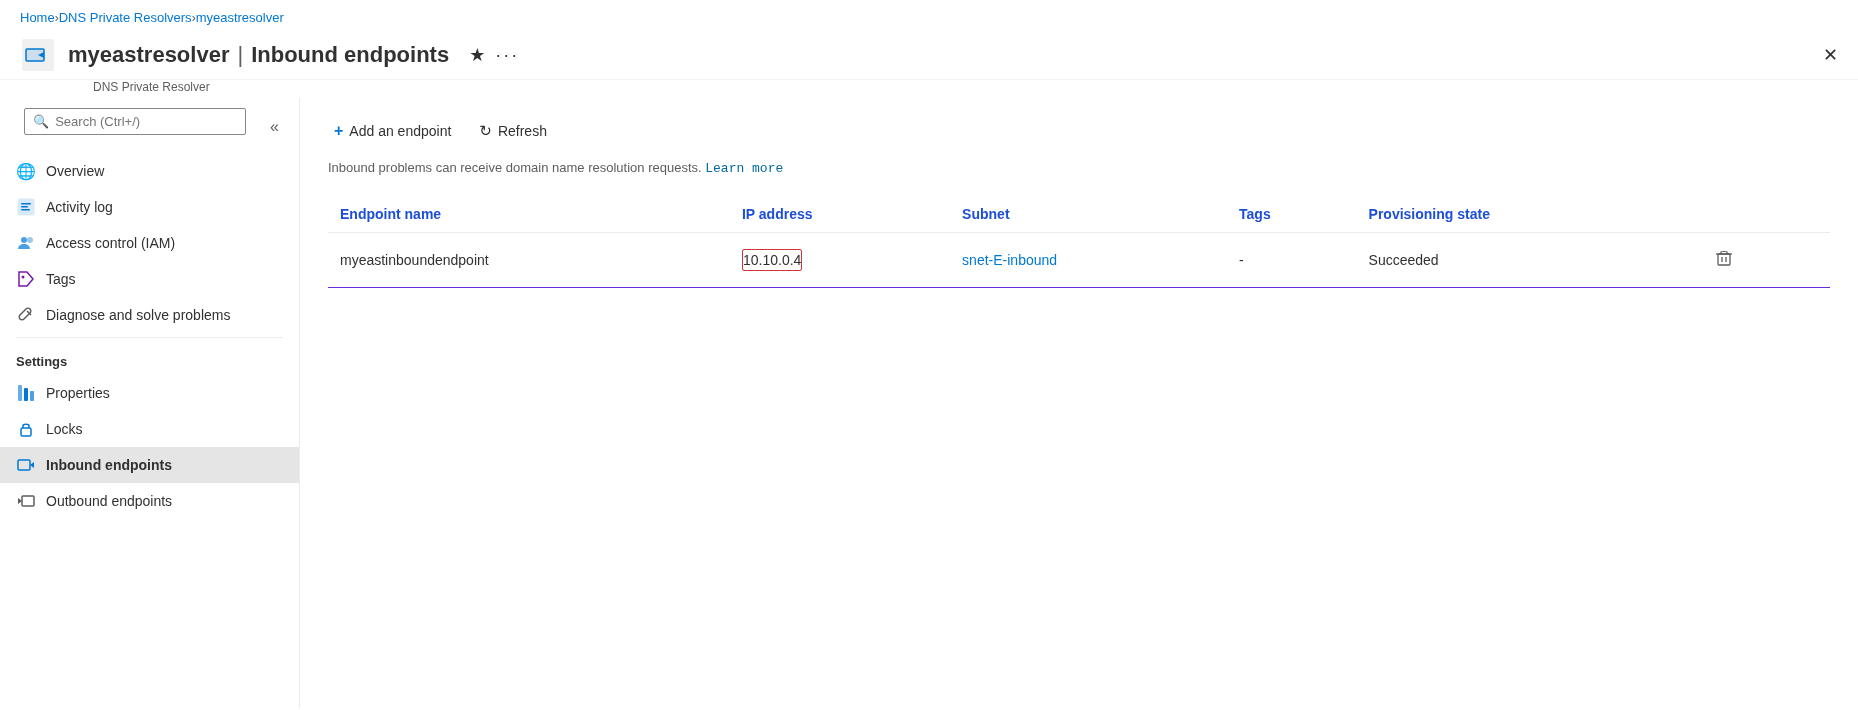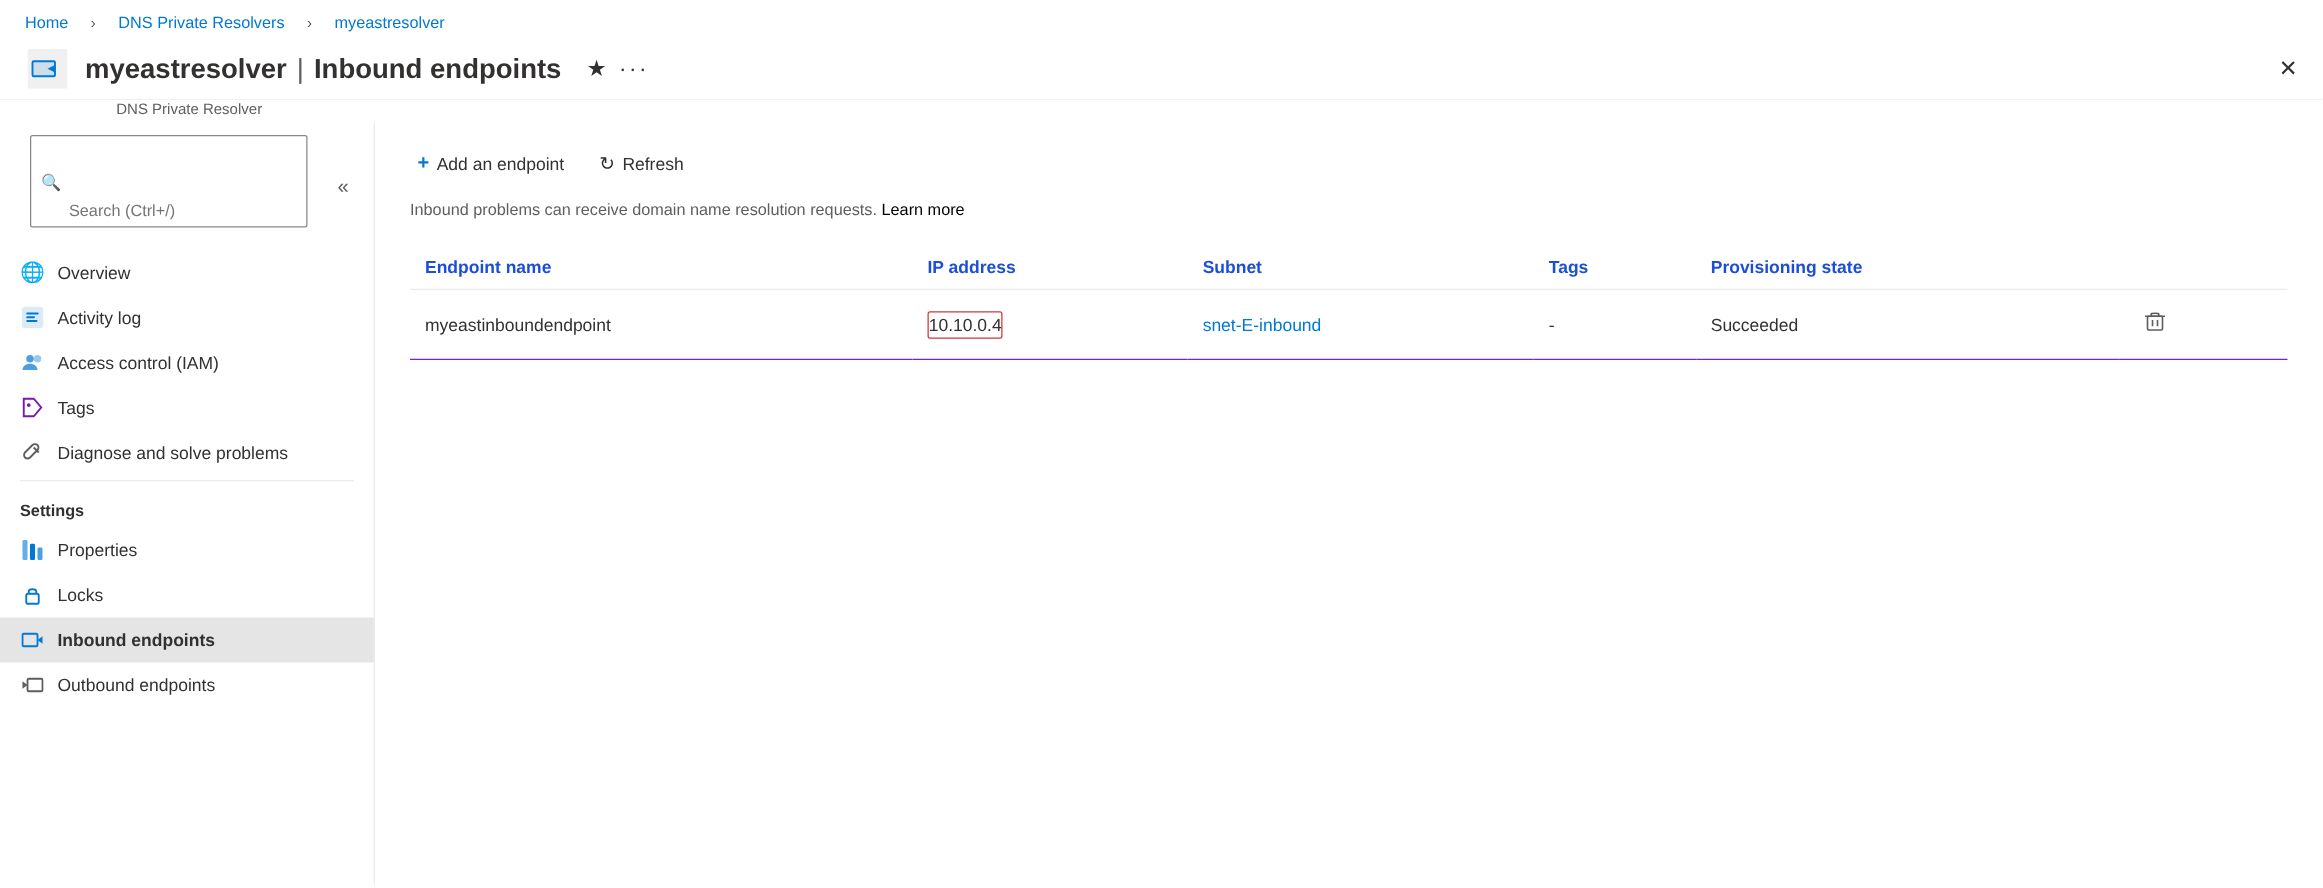--- a/index.html
+++ b/index.html
@@ -1,49 +1,49 @@
 <!DOCTYPE html>
 <html><head>
   <meta charset="utf-8">
   <style>
     * { box-sizing: border-box; margin: 0; padding: 0; }
     body { font-family: 'Segoe UI', Arial, sans-serif; font-size: 14px; color: #323130; background: #fff; height: 710px; overflow: hidden; }
 
-    .breadcrumb { display: flex; align-items: center; padding: 10px 20px 6px 20px; font-size: 13px; gap: 18px; }
+    .breadcrumb { display: flex; align-items: center; padding: 10px 20px 6px 20px; font-size: 13px; gap: 0; }
     .breadcrumb a { color: #0078d4; text-decoration: none; }
     .breadcrumb-sep { color: #605e5c; font-size: 12px; }
 
     .header { display: flex; align-items: center; padding: 6px 20px 6px 20px; gap: 12px; border-bottom: 1px solid #f3f2f1; }
     .header-icon { width: 36px; height: 36px; display: flex; align-items: center; justify-content: center; }
     .header-title { font-size: 22px; font-weight: 600; color: #323130; }
     .header-actions { display: flex; align-items: center; gap: 10px; margin-left: 8px; }
     .star-btn { background: none; border: none; cursor: pointer; font-size: 18px; color: #323130; }
     .ellipsis-btn { background: none; border: none; cursor: pointer; font-size: 18px; color: #323130; letter-spacing: 2px; }
     .close-btn { background: none; border: none; cursor: pointer; font-size: 18px; color: #323130; margin-left: auto; }
 
     .main-layout { display: flex; height: calc(710px - 100px); }
 
     .sidebar { width: 300px; min-width: 300px; border-right: 1px solid #edebe9; padding-top: 10px; background: #fff; display: flex; flex-direction: column; }
     .search-box { display: flex; align-items: center; margin: 0 12px 10px 12px; border: 1px solid #8a8886; border-radius: 2px; padding: 5px 8px; gap: 6px; background: #fff; }
-    .search-box input { border: none; outline: none; font-size: 13px; width: 100%; color: #323130; margin-top: 47px; }
+    .search-box input { border: none; outline: none; font-size: 13px; width: 100%; color: #323130; }
     .collapse-btn { background: none; border: none; cursor: pointer; font-size: 16px; color: #605e5c; margin-left: auto; padding: 4px 8px; }
 
     .nav-item { display: flex; align-items: center; gap: 10px; padding: 8px 16px; cursor: pointer; font-size: 14px; color: #323130; border-radius: 0; }
     .nav-item.active { background: #e5e5e5; font-weight: 600; }
     .nav-icon { width: 20px; height: 20px; display: flex; align-items: center; justify-content: center; flex-shrink: 0; }
 
     .section-header { font-size: 13px; font-weight: 700; color: #323130; padding: 12px 16px 6px 16px; }
     .divider { border: none; border-top: 1px solid #edebe9; margin: 4px 16px; }
 
     .content { flex: 1; padding: 20px 28px; overflow-y: auto; }
     .toolbar { display: flex; align-items: center; gap: 16px; margin-bottom: 16px; }
     .toolbar-btn { display: flex; align-items: center; gap: 6px; background: none; border: none; cursor: pointer; font-size: 14px; color: #323130; padding: 4px 6px; }
 
     .info-bar { font-size: 13px; color: #605e5c; margin-bottom: 20px; }
-    .info-bar a { color: #000000; text-decoration: none; }
+    .info-bar a { color: #0369a1; text-decoration: none; font-family: Liberation Mono, monospace; }
 
     .table { width: 100%; border-collapse: collapse; }
     .table th { text-align: left; font-weight: 600; font-size: 14px; padding: 10px 12px; border-bottom: 1px solid #edebe9; color: #1d4ed8; }
     .table td { padding: 12px 12px; border-bottom: 1px solid #6d28d9; font-size: 14px; vertical-align: middle; }
 
     .ip-cell { display: inline-block; border: 1.5px solid #d13438; padding: 2px 0; border-radius: 2px; }
     .link-cell { color: #0078d4; cursor: pointer; text-decoration: none; }
 
     .delete-btn { background: none; border: none; cursor: pointer; color: #605e5c; font-size: 16px; padding: 4px 8px; }
 

